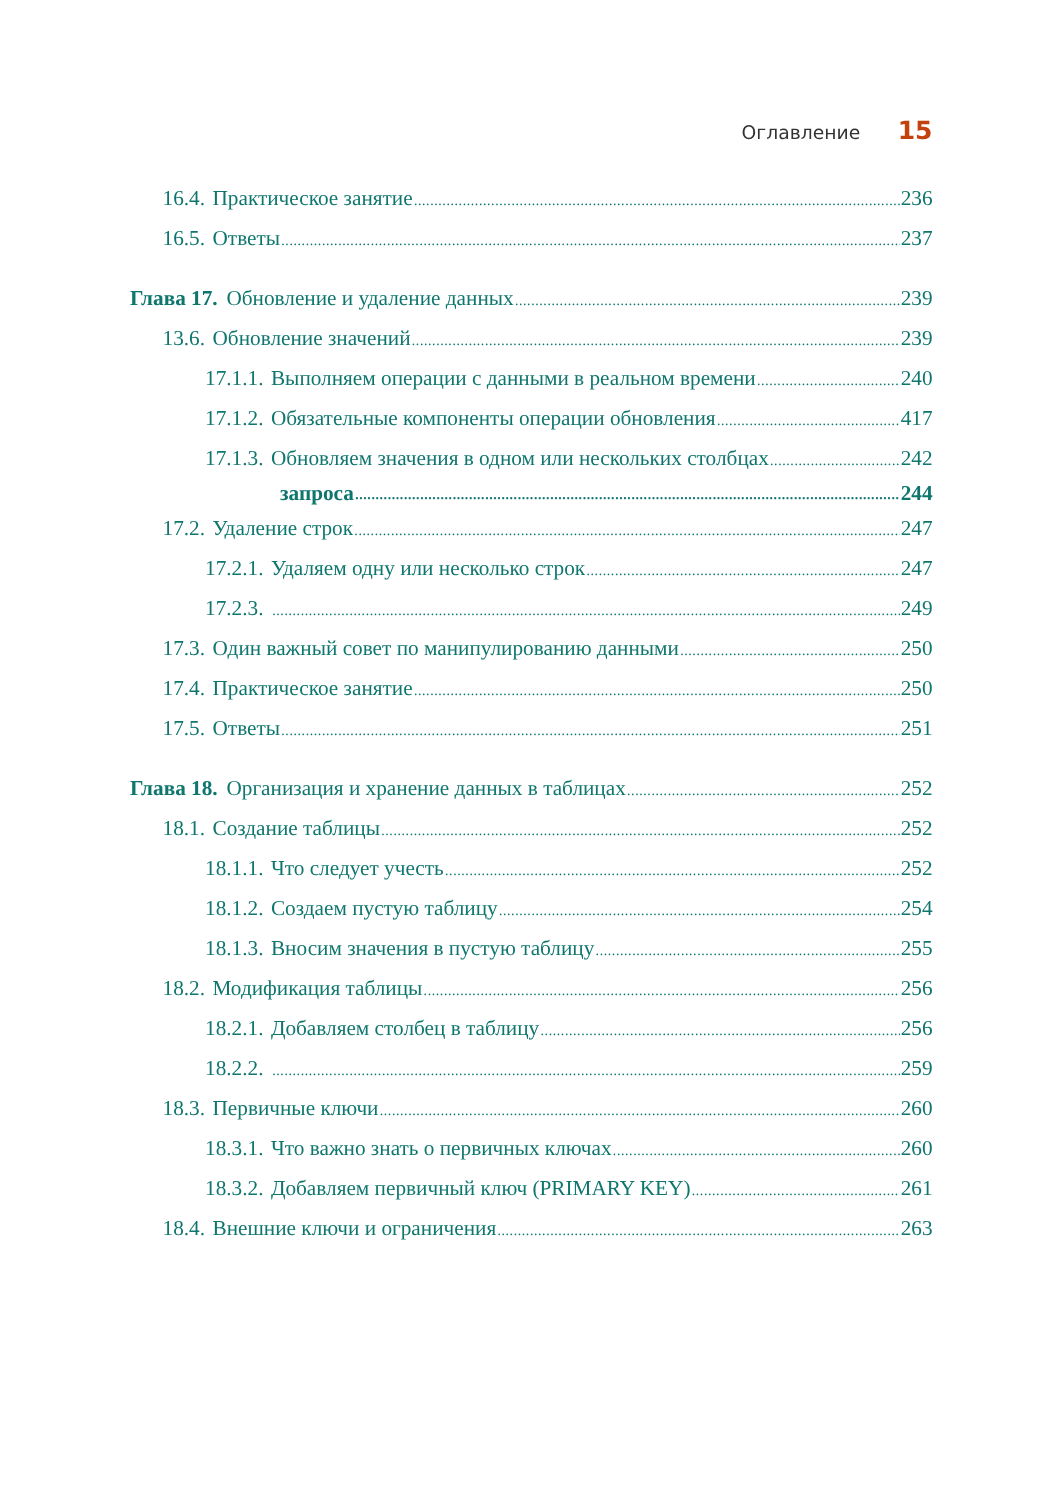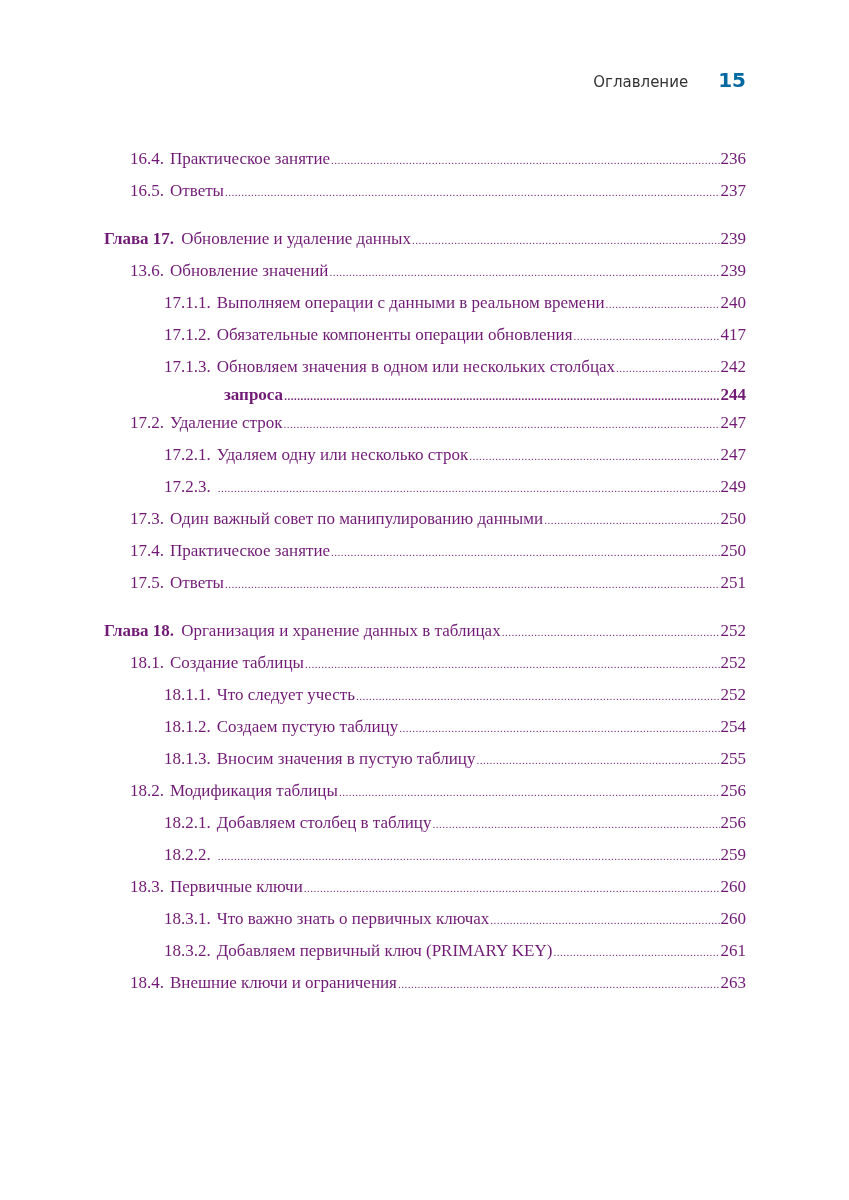--- a/index.html
+++ b/index.html
@@ -1,21 +1,21 @@
 <!DOCTYPE html>
 <html><head>
 <meta charset="utf-8">
 <style>
   html, body { margin: 0; padding: 0; background: #ffffff; }
   body { width: 849px; height: 1200px; position: relative; overflow: hidden; color: #2a2a2a; }
-  .header { position: absolute; top: 68px; right: 103px; display: flex; align-items: baseline; gap: 30px; }
+  .header { position: absolute; top: 92px; right: 103px; display: flex; align-items: baseline; gap: 30px; }
   .header-title { font-family: "DejaVu Sans", sans-serif; font-size: 15px; color: #333; }
-  .header-page { font-family: "DejaVu Sans", sans-serif; font-size: 20px; font-weight: bold; color: #0369a1; }
+  .header-page { font-family: "DejaVu Sans", sans-serif; font-size: 20px; font-weight: bold; color: #c2410c; }
   .toc { position: absolute; top: 143px; left: 104px; width: 642px; }
-  .row { position: relative; display: flex; align-items: baseline; height: 32px; font-family: "Liberation Serif", serif; font-size: 17px; line-height: 32px; color: #701a75; }
+  .row { position: relative; display: flex; align-items: baseline; height: 32px; font-family: "Liberation Serif", serif; font-size: 17px; line-height: 32px; color: #0f766e; }
   .row.lvl1 { padding-left: 26px; }
   .row.lvl2 { padding-left: 60px; }
   .row.chapter { margin-top: 16px; }
   .row .num { white-space: nowrap; }
   .row .chap-label { font-weight: bold; margin-right: 7px; white-space: nowrap; }
   .row .title { white-space: nowrap; }
   .row .leader { flex: 1; overflow: hidden; white-space: nowrap; margin: 0 1px; }
   .row .leader::after { content: "......................................................................................................................................................................................................"; letter-spacing: 0.5px; font-size: 11px; }
   .row .page { white-space: nowrap; }
   .row.wrap { height: auto; display: block; }

